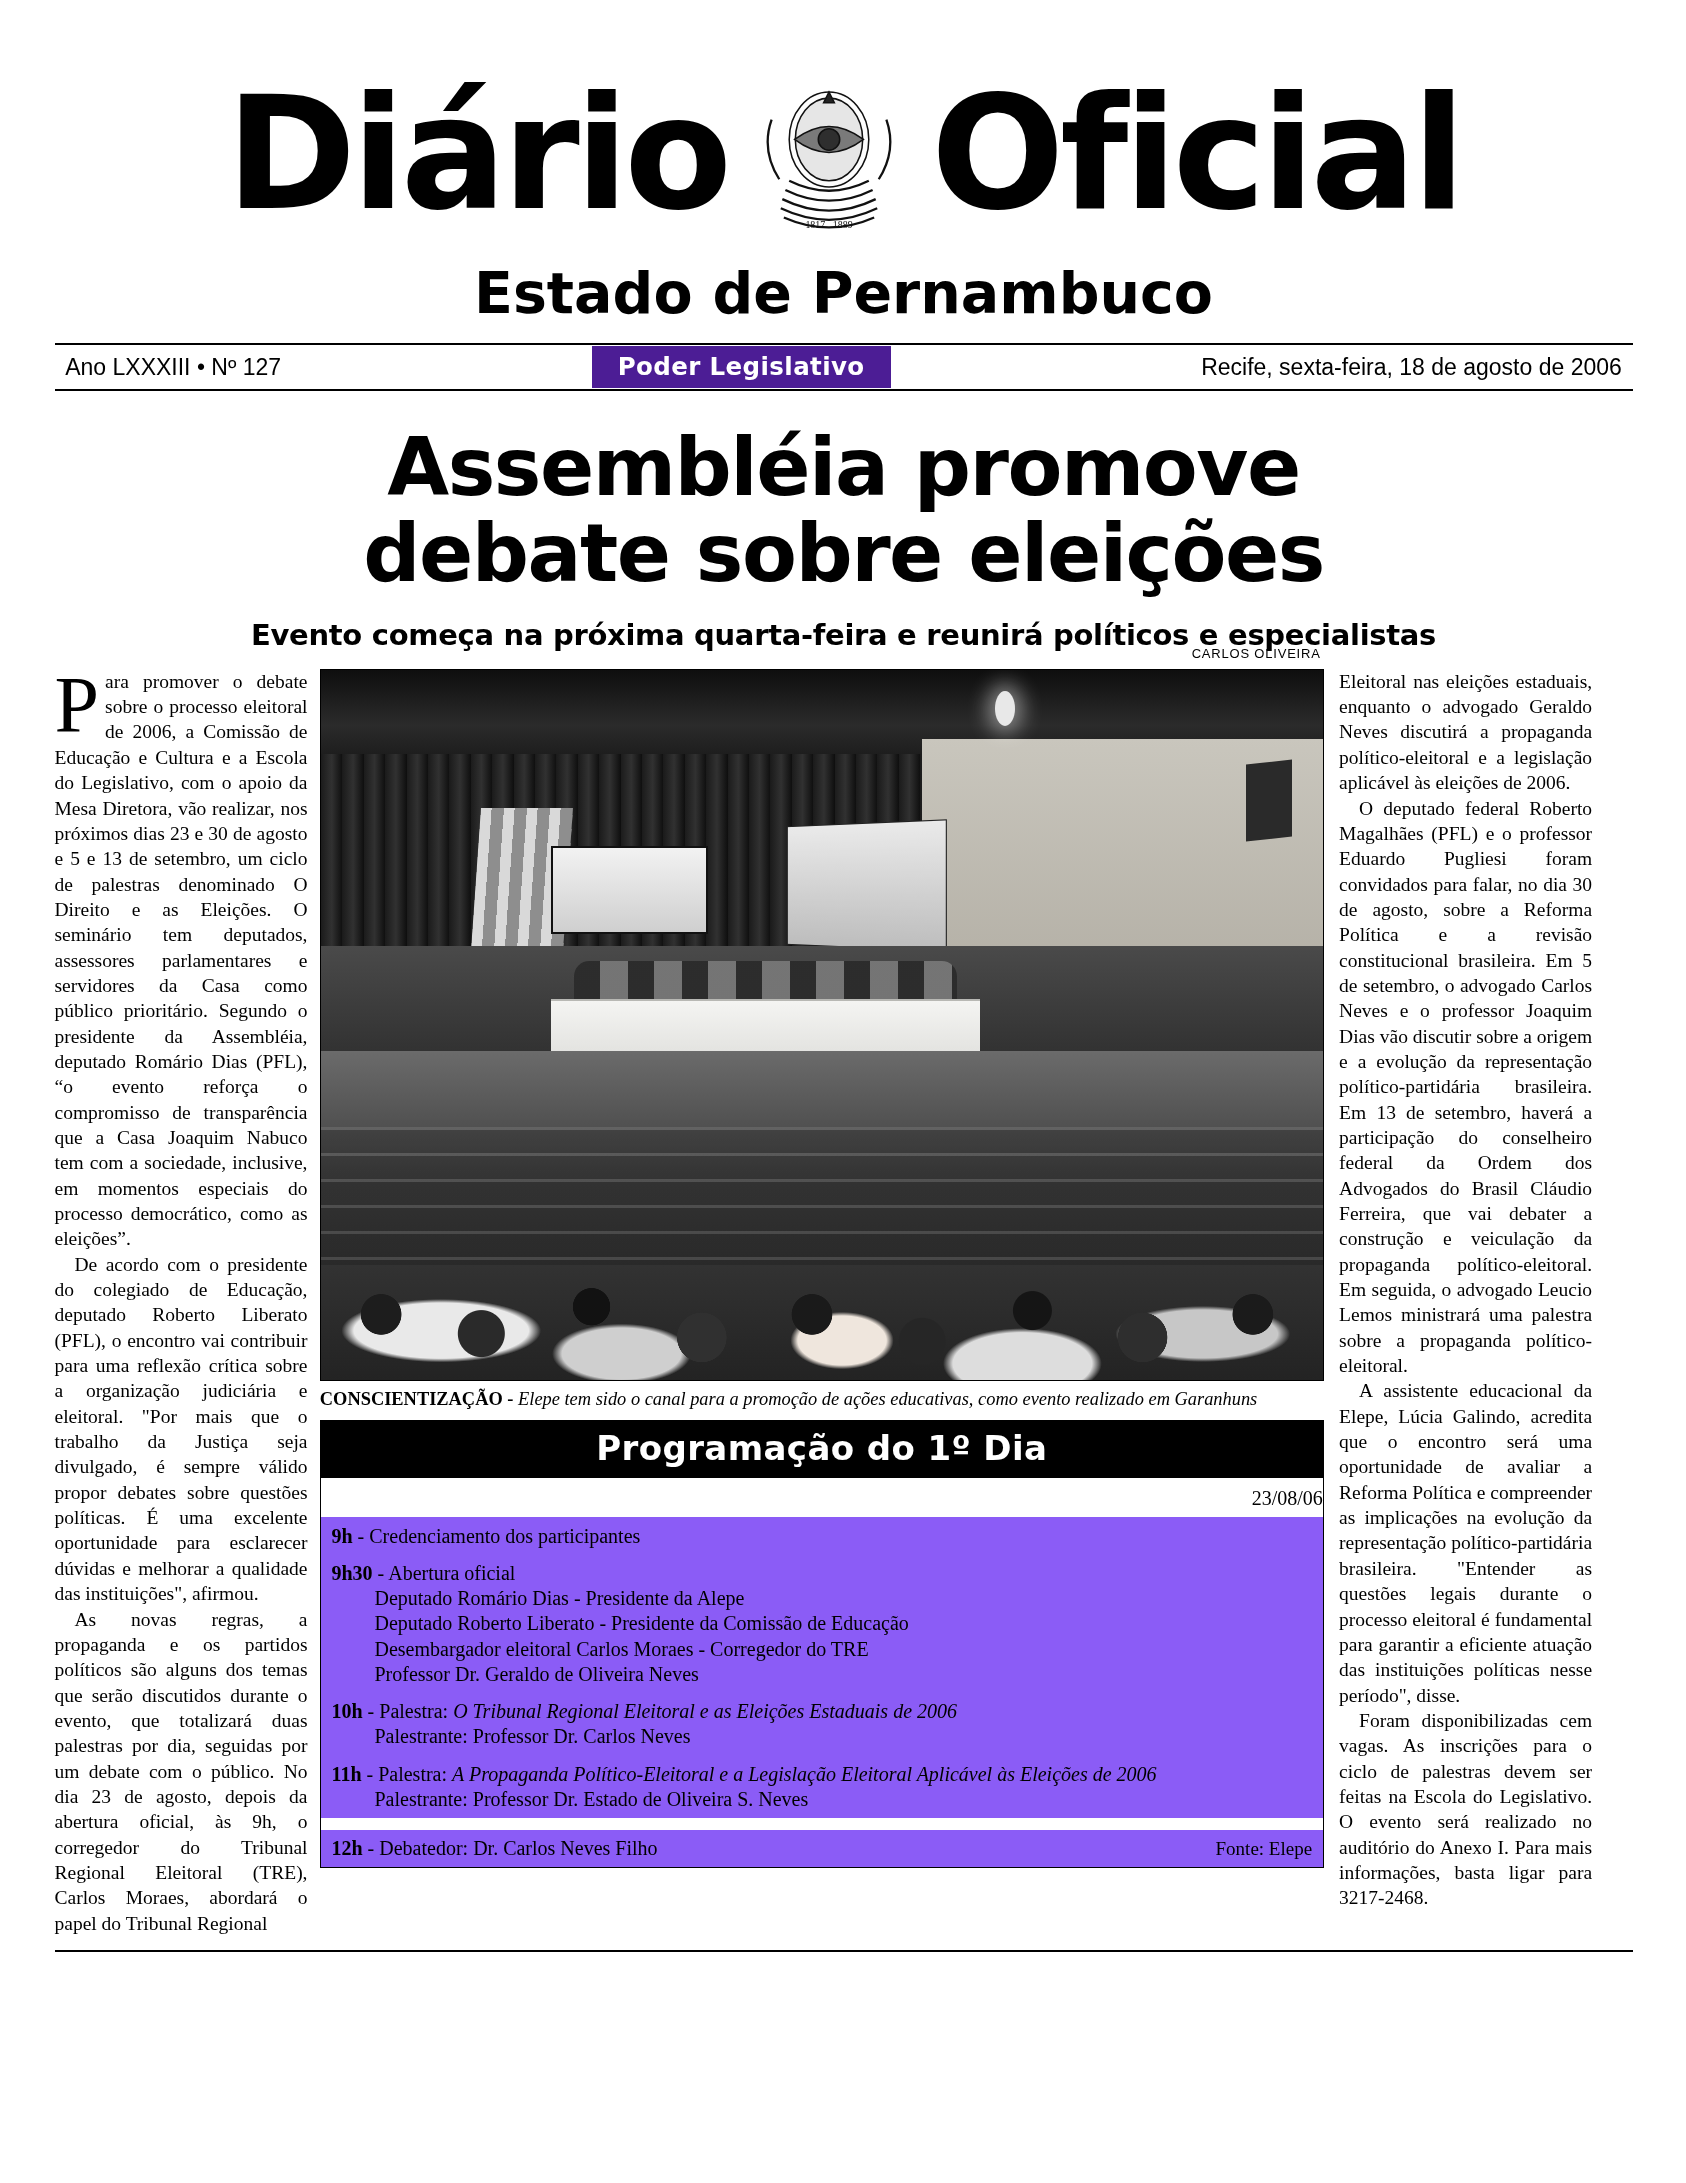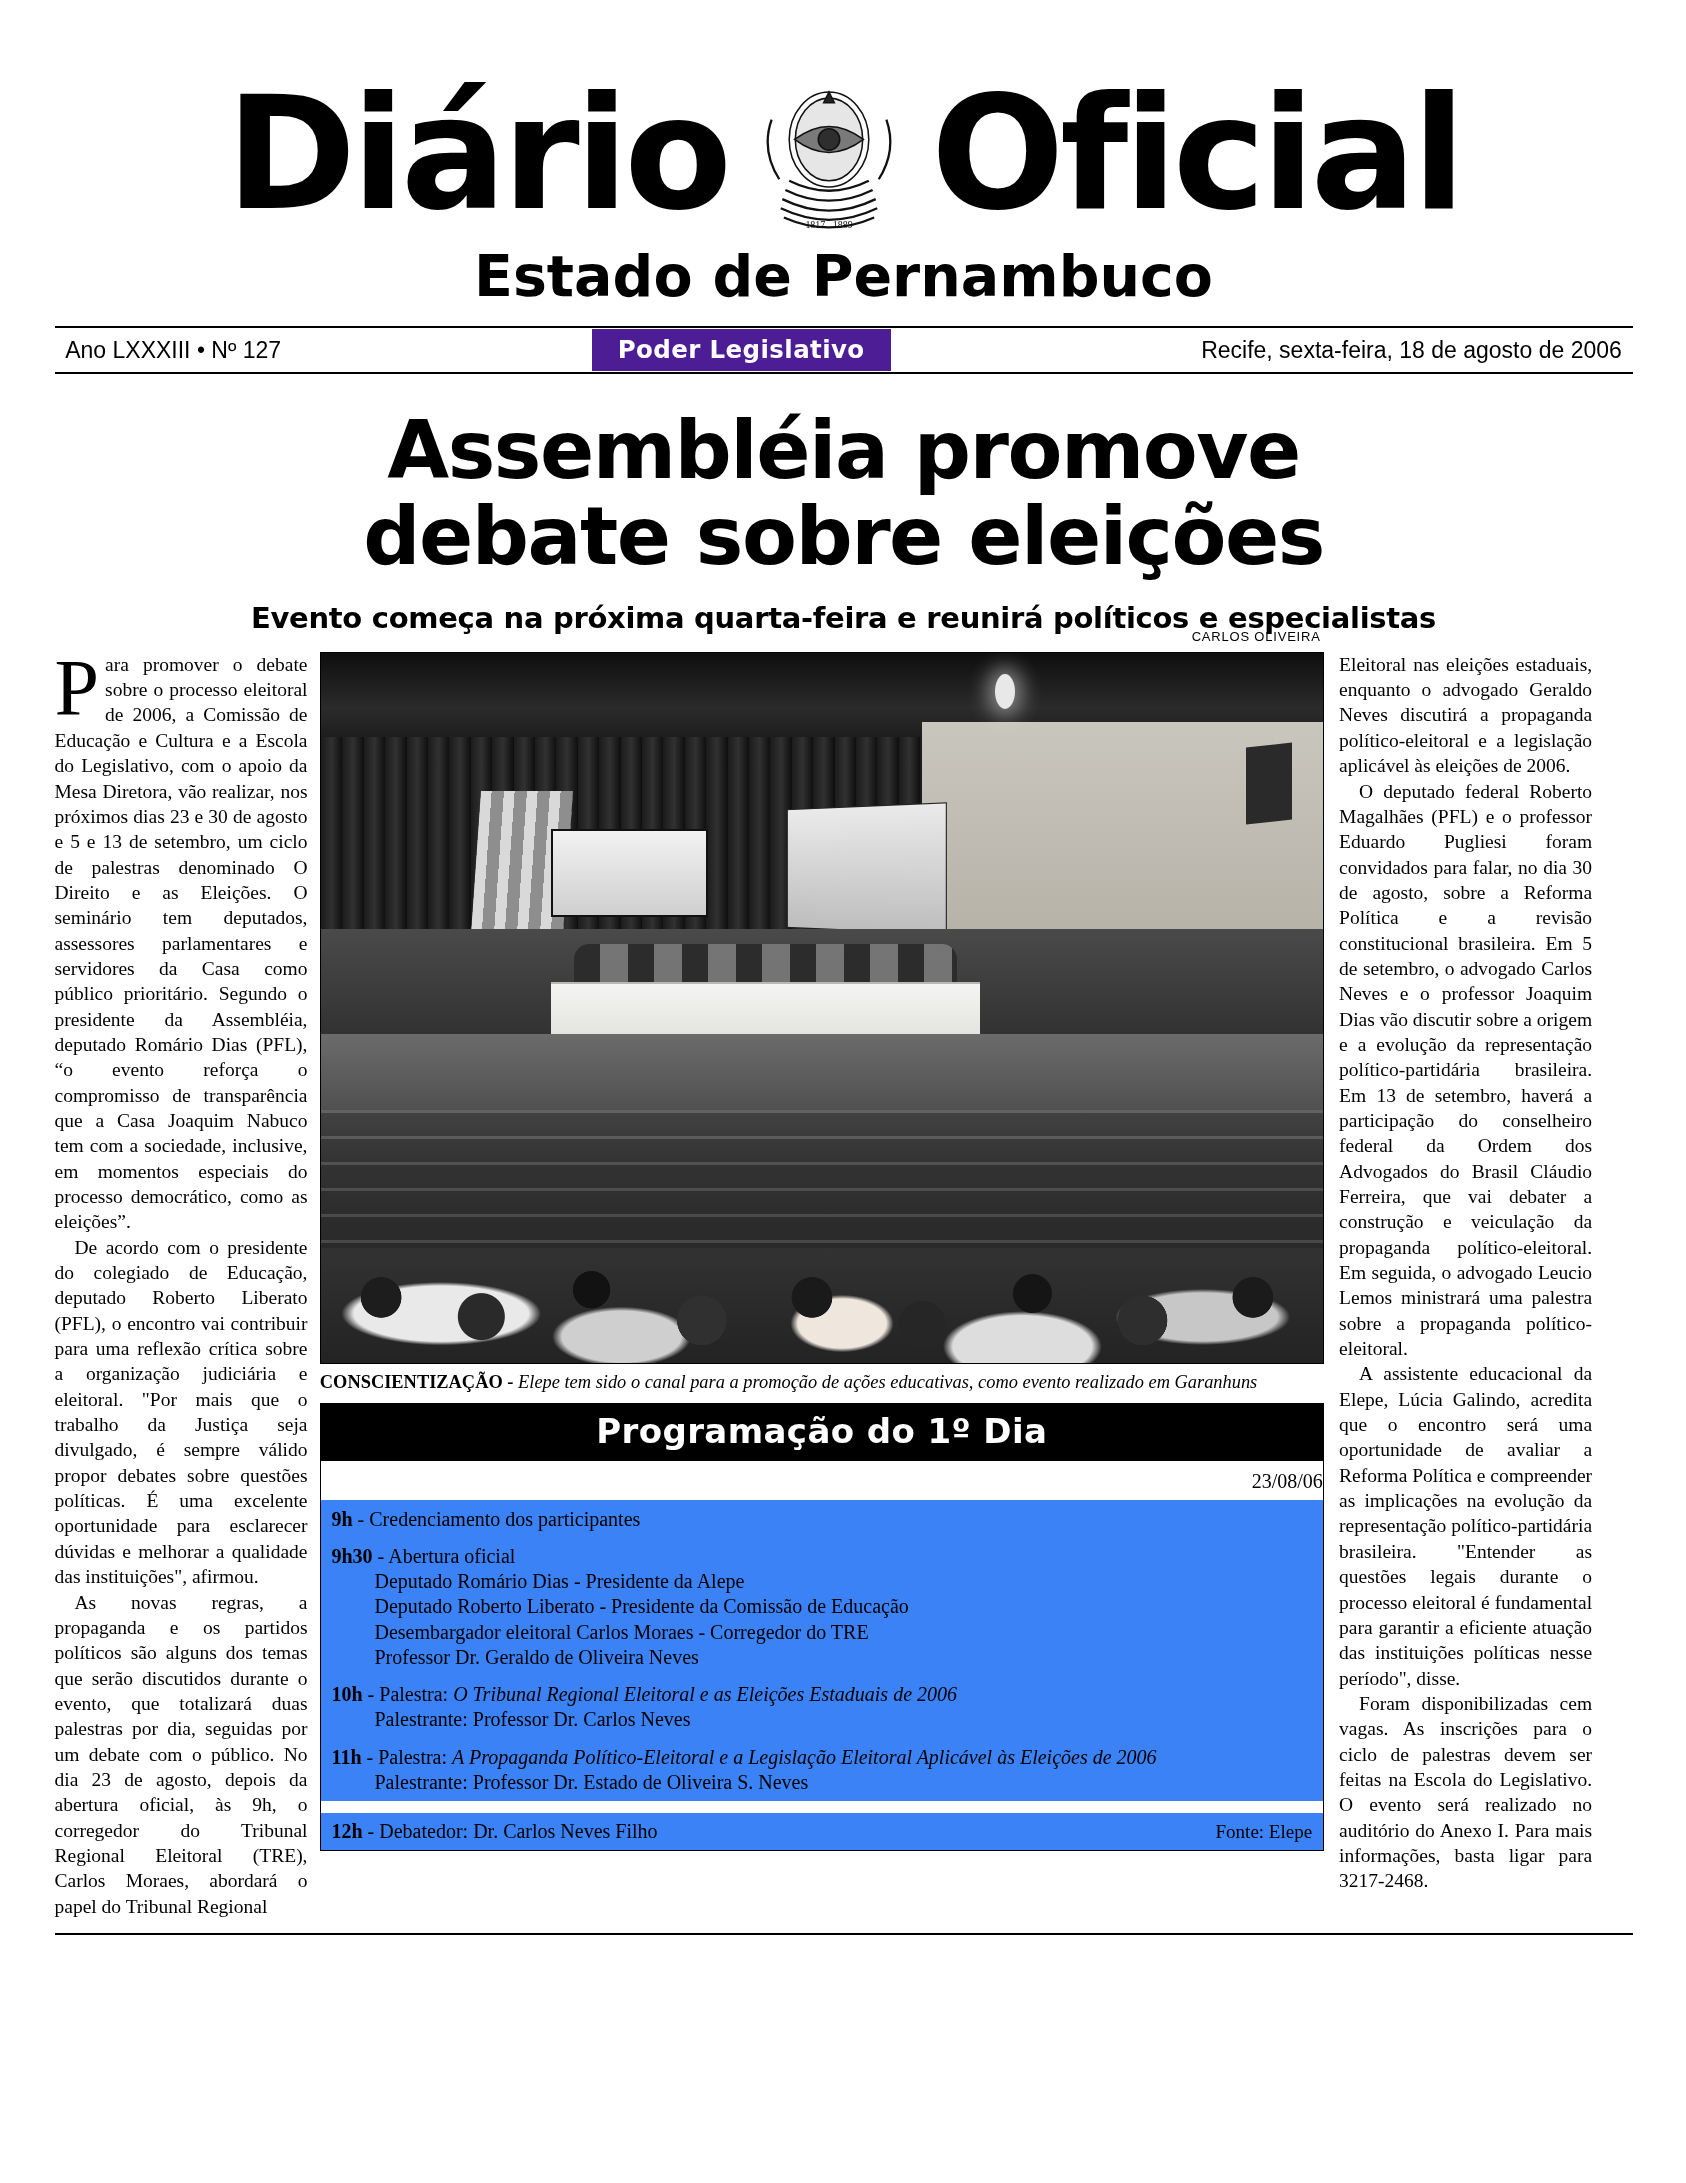--- a/index.html
+++ b/index.html
@@ -49,21 +49,21 @@
     height: 176px;
     position: relative;
     flex: 0 0 auto;
   }
   .mast-sub {
     text-align: center;
     font-family: "DejaVu Sans", sans-serif;
     font-weight: bold;
     font-size: 57px;
     letter-spacing: 0px;
-    margin-top: 1px;
+    margin-top: 18px;
   }
 
   .rule-thick {
     width: 1578px;
     margin: 17px auto 0 auto;
     border-top: 2.3px solid #000;
   }
   .info-bar {
     width: 1578px;
     margin: 0 auto;
@@ -282,21 +282,21 @@
     text-align: right;
     font-weight: normal;
     font-size: 20px;
     padding: 9.2px 0 7.7px 0;
   }
   .prog-item {
     padding: 6.1px 10.7px 6.1px 10.7px;
     font-size: 20px;
     line-height: 1.26;
   }
-  .prog-item.shaded { background: #3b82f6; }
+  .prog-item.shaded { background: #8b5cf6; }
   .prog-item .lead { font-weight: bold; }
   .prog-item .ital { font-style: italic; }
   .prog-sub {
     padding-left: 43px;
     display: block;
   }
   .prog-last {
     display: flex;
     justify-content: space-between;
     align-items: flex-end;

